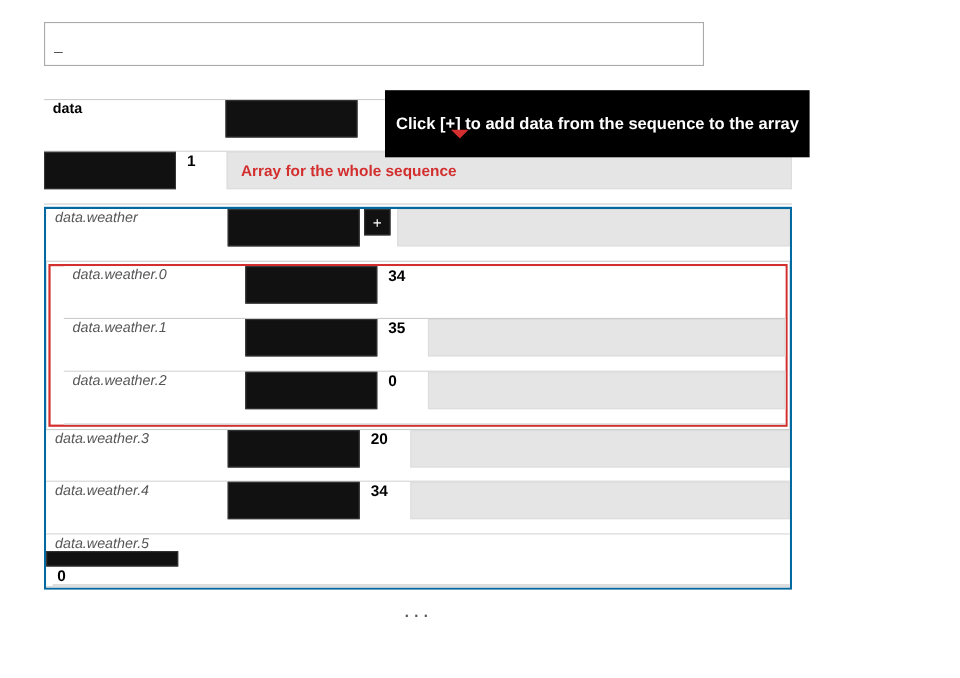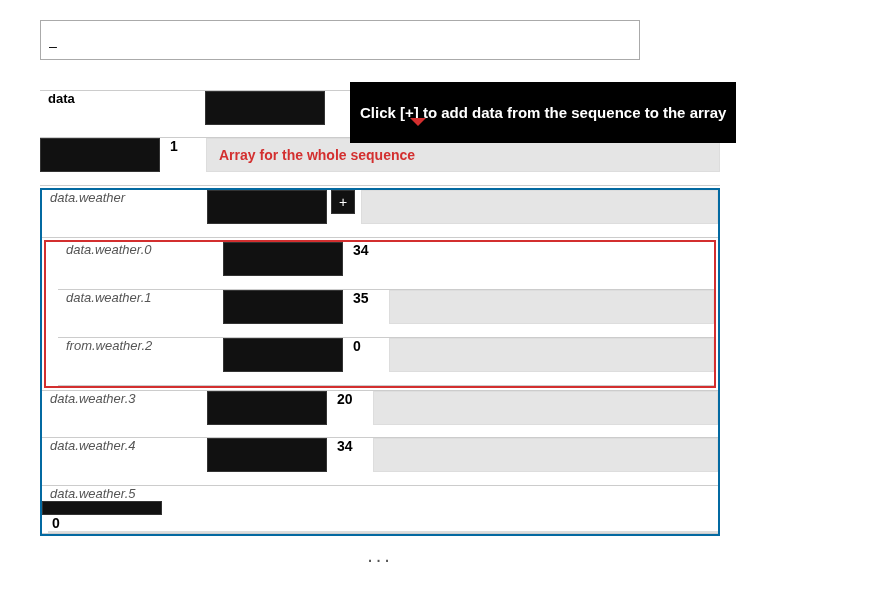--- a/index.html
+++ b/index.html
@@ -175,21 +175,21 @@
       </div>
 
       <div class="data-row" style="background:#fff; border-bottom: 1px solid #ccc;">
         <div class="label-cell">data.weather.1</div>
         <div class="input-box"></div>
         <div class="value-cell">35</div>
         <div class="value-display"></div>
       </div>
 
       <div class="data-row" style="background:#fff;">
-        <div class="label-cell">from.weather.2</div>
+        <div class="label-cell">data.weather.2</div>
         <div class="input-box"></div>
         <div class="value-cell">0</div>
         <div class="value-display"></div>
       </div>
 
     </div>
 
     <div class="data-row" style="background:#fff; border-top: 1px solid #ccc; border-bottom: 1px solid #ccc;">
       <div class="label-cell">data.weather.3</div>
       <div class="input-box"></div>

